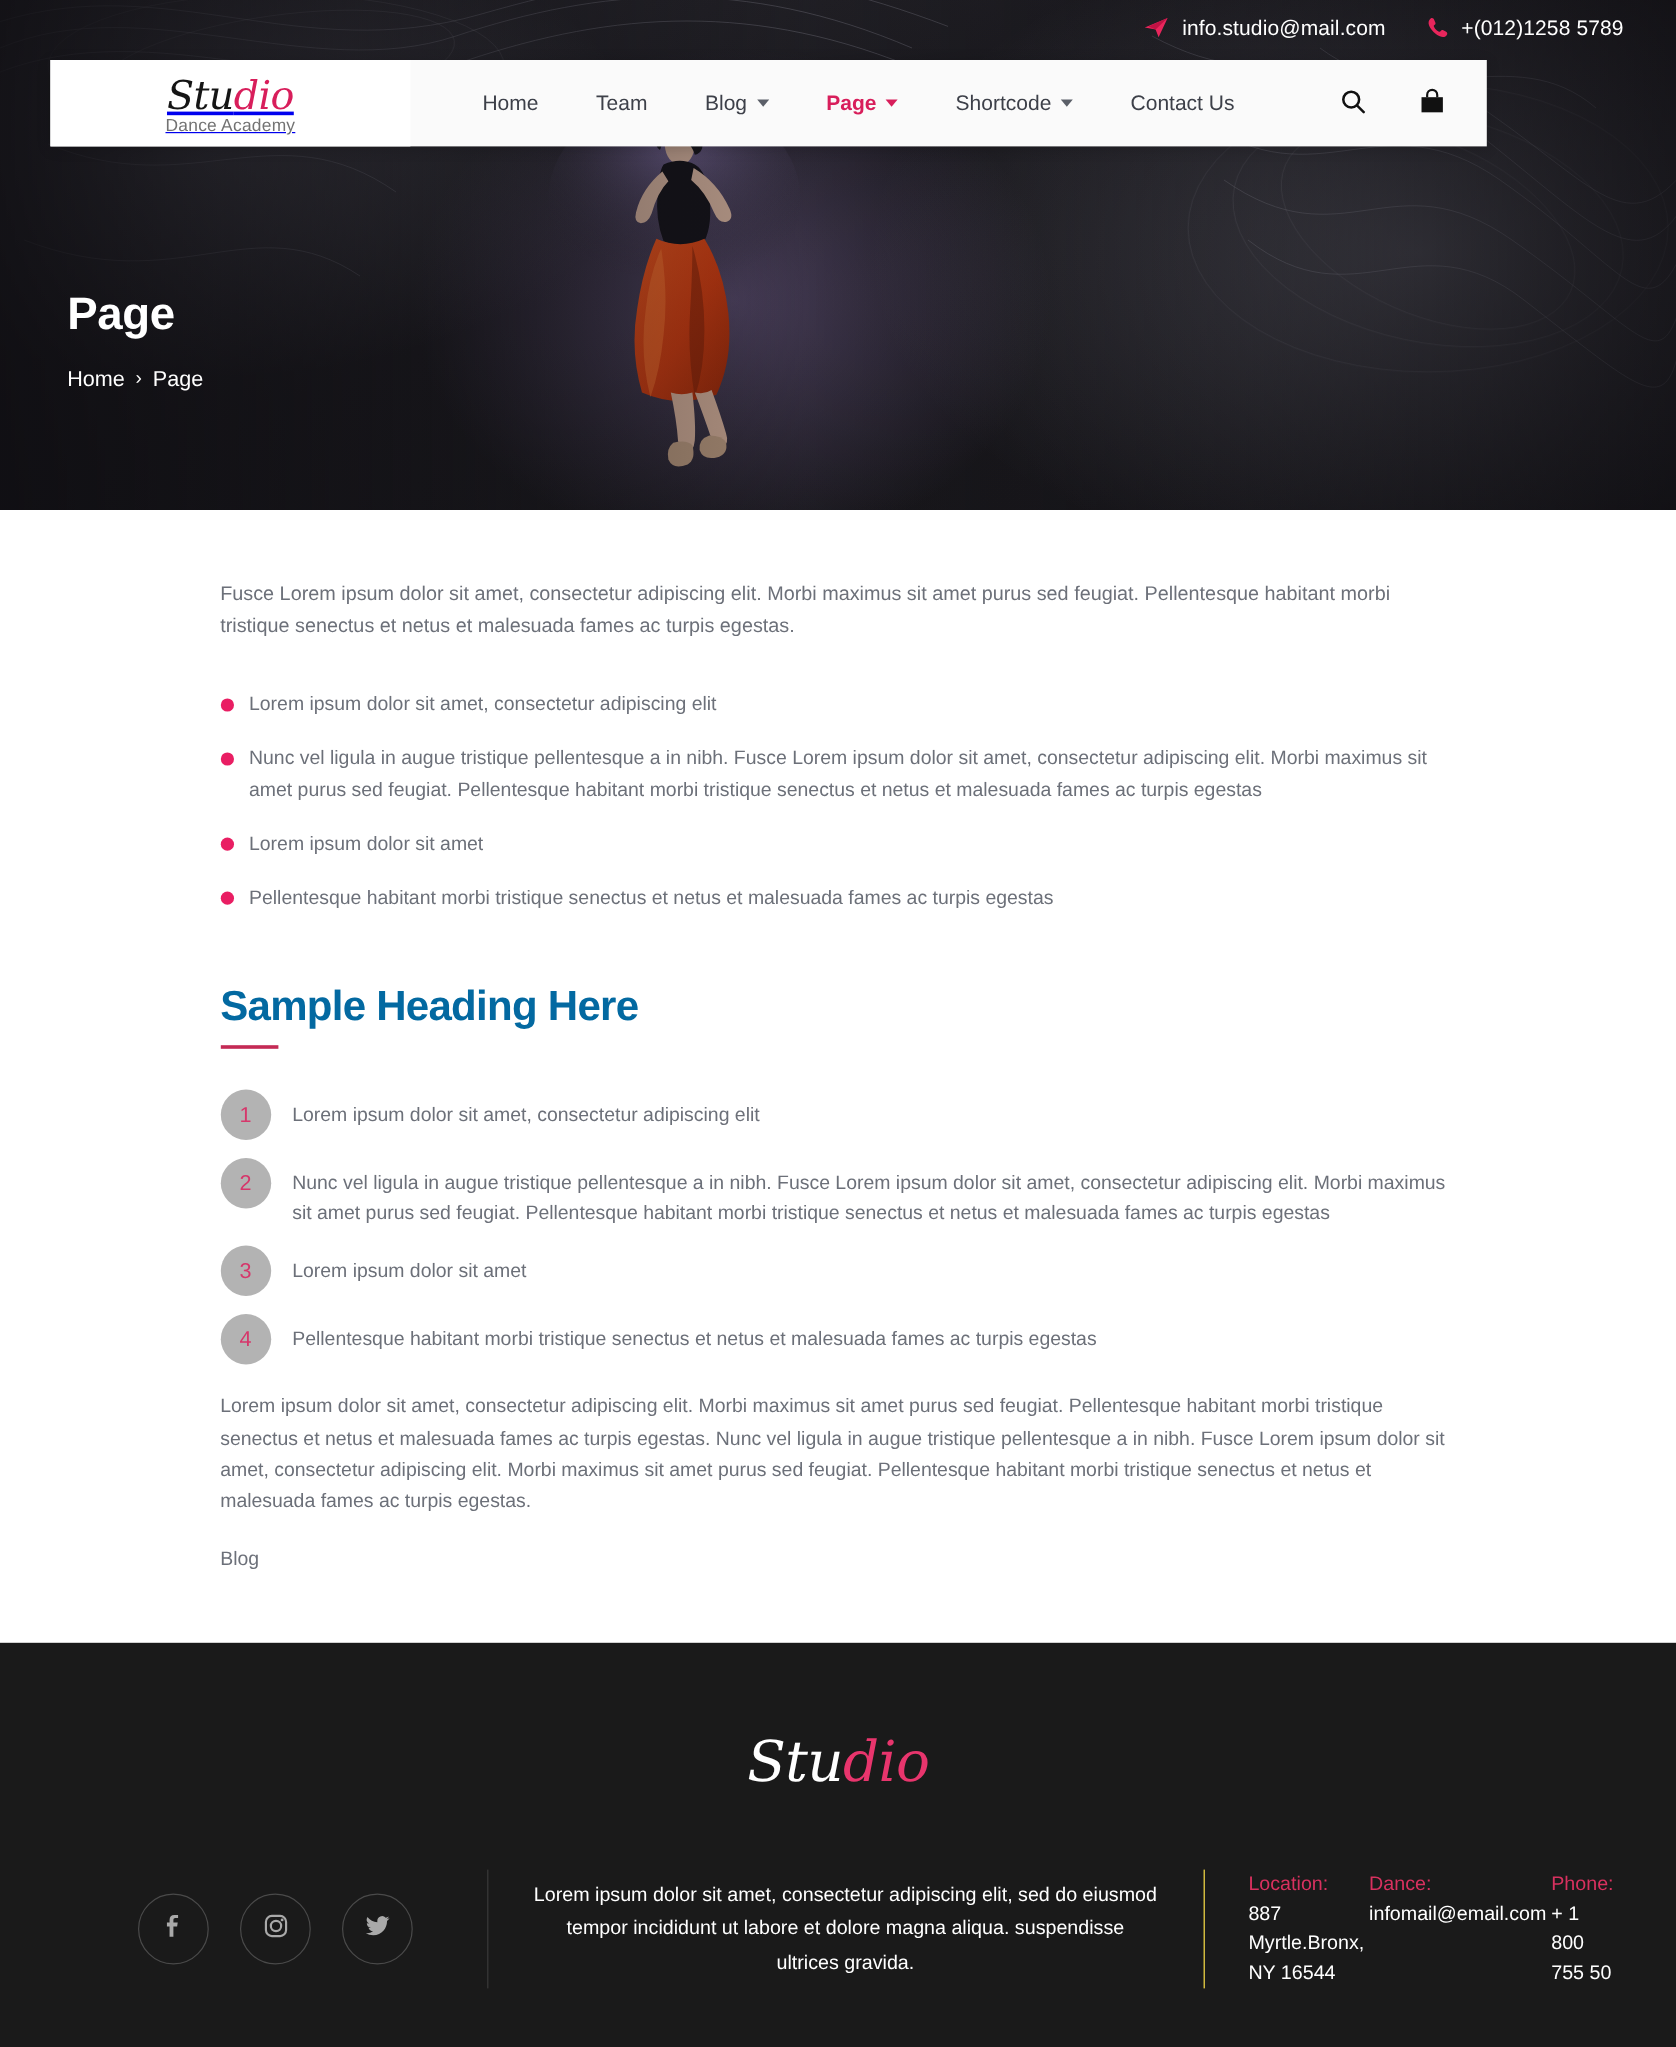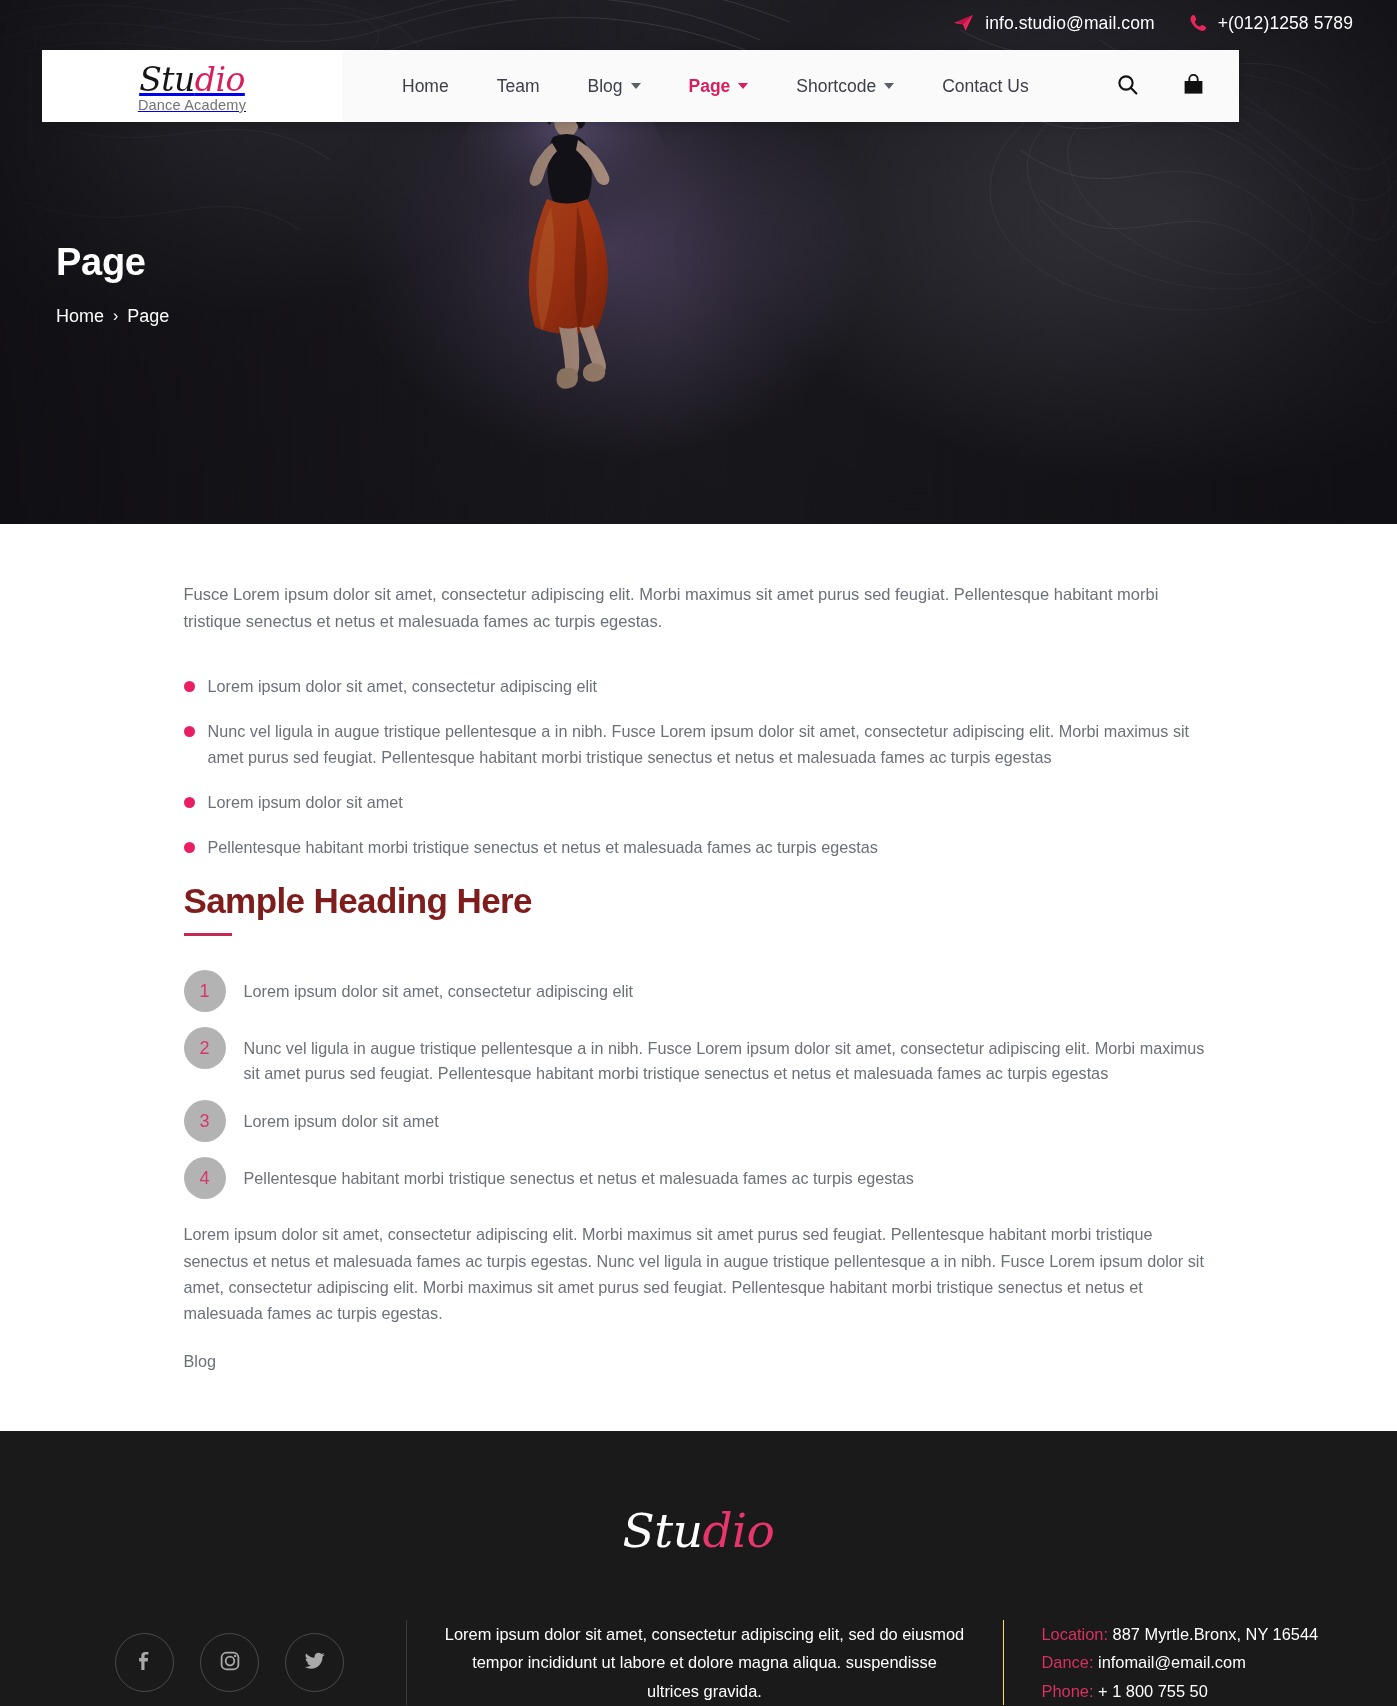--- a/index.html
+++ b/index.html
@@ -8,21 +8,21 @@
     background: #ffffff;
     font-family: "Liberation Sans", sans-serif;
     -webkit-font-smoothing: antialiased;
   }
   body { width: 1397px; overflow-x: hidden; }
 
   
   .hero {
     position: relative;
     width: 1397px;
-    height: 524px;
+    height: 425px;
     overflow: hidden;
     background: #201f24;
   }
   .hero-bg {
     position: absolute;
     inset: 0;
     background:
       radial-gradient(ellipse 380px 300px at 610px 250px, rgba(120,100,150,0.55) 0%, rgba(40,35,50,0) 70%),
       radial-gradient(ellipse 700px 420px at 1180px 210px, rgba(190,190,210,0.30) 0%, rgba(30,30,36,0) 65%),
       radial-gradient(ellipse 560px 300px at 170px 120px, rgba(180,180,200,0.25) 0%, rgba(30,30,36,0) 65%),
@@ -201,24 +201,24 @@
   .bullet-list li::before {
     content: "";
     position: absolute;
     left: 0; top: 7px;
     width: 11px; height: 11px;
     border-radius: 50%;
     background: #e91e63;
   }
 
   .section-head {
-    margin-top: 20px;
+    margin-top: 57px;
     font-size: 35px;
     font-weight: bold;
-    color: #7f1d1d;
+    color: #0369a1;
     letter-spacing: -0.6px;
   }
   .head-rule {
     width: 48px;
     height: 3px;
     background: #c42a55;
     margin-top: 12px;
     margin-bottom: 34px;
   }
 
@@ -316,21 +316,21 @@
   .about-text {
     text-align: center;
     font-size: 16.4px;
     line-height: 1.72;
     color: #ffffff;
     max-width: 520px;
   }
   .col-contact {
     width: 340px;
     display: flex;
-    flex-direction: column;
+    flex-direction: row;
     justify-content: center;
     padding-left: 38px;
     gap: 4px;
   }
   .contact-line {
     font-size: 16.4px;
     color: #ffffff;
     line-height: 1.5;
   }
   .contact-line .lbl { color: #d8315f; }

